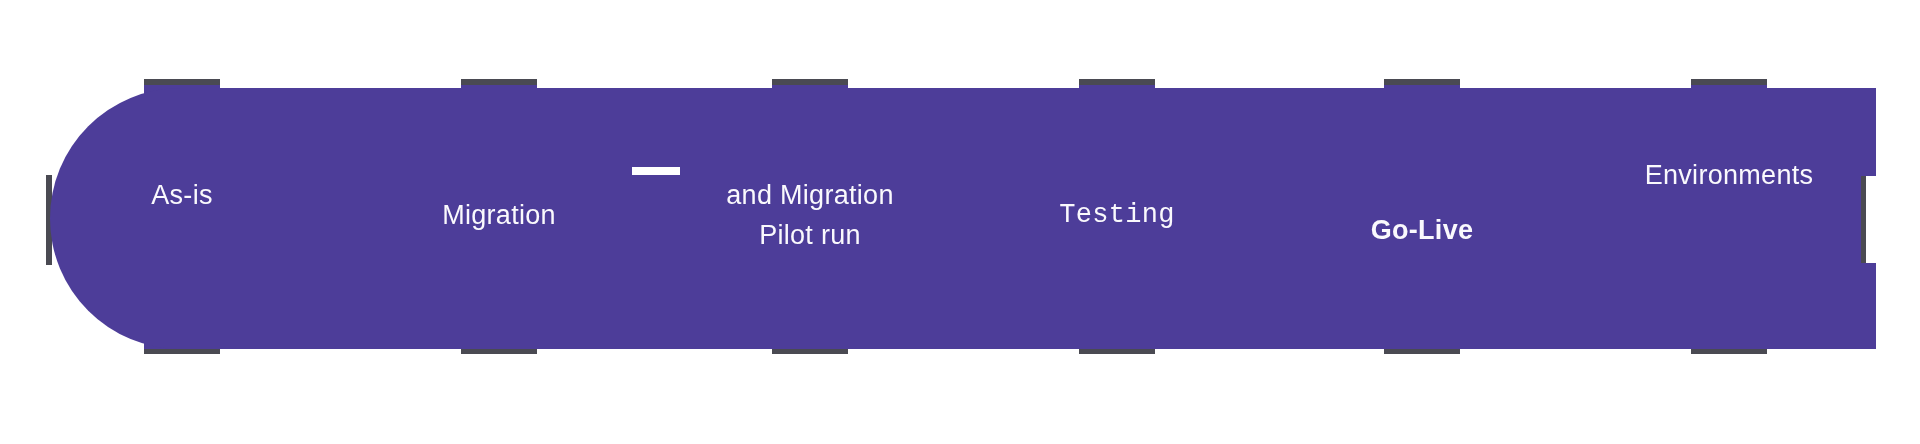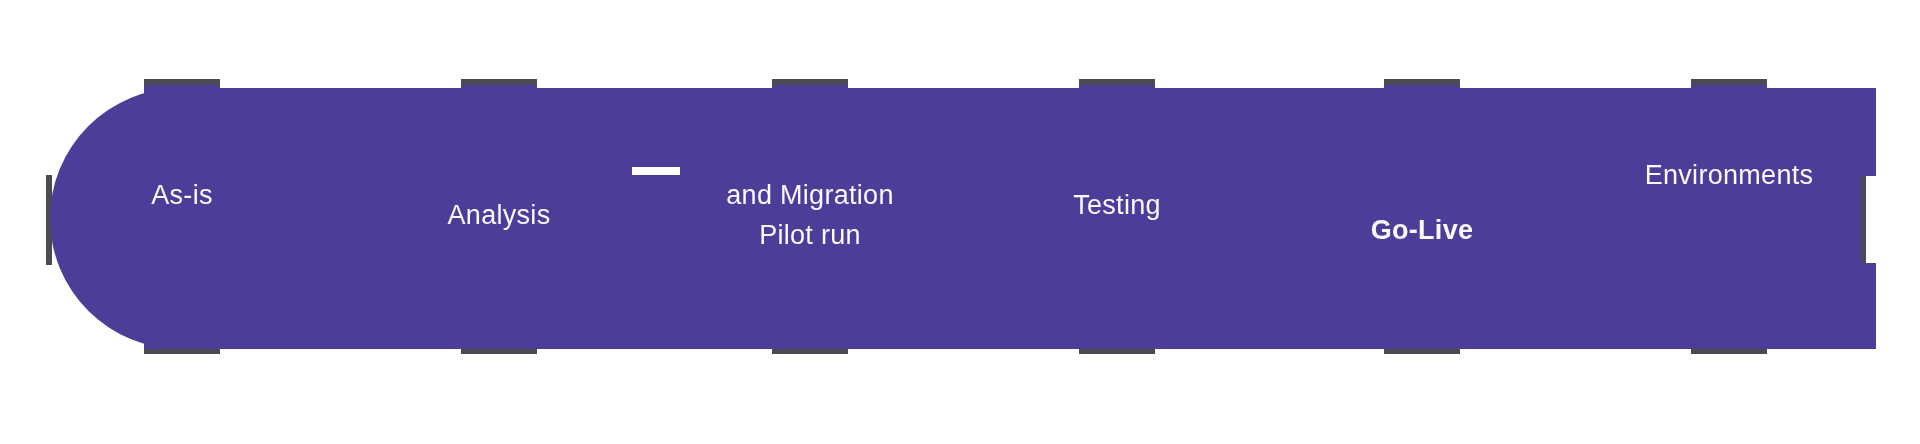--- a/index.html
+++ b/index.html
@@ -68,29 +68,29 @@
 <div id="canvas">
   <div id="left-tick" style="left: 46px; top: 175px; width: 6px; height: 90px; background: rgb(74, 74, 82);"></div>
   <div id="band" style="left: 50px; top: 88px; width: 1870px; height: 261px; background: rgb(77, 61, 153);"></div>
   <div id="stages">
       <div class="stage-tab" style="left: 144px;"></div>
       <div class="stage-label" style="left: 52px; top: 175px;">
         <div class="label-line">As-is</div>
       </div>
       <div class="stage-tab" style="left: 461px;"></div>
       <div class="stage-label" style="left: 369px; top: 195px;">
-        <div class="label-line">Analysis</div>
+        <div class="label-line">Migration</div>
       </div>
       <div class="stage-tab" style="left: 772px;"></div>
       <div class="stage-label" style="left: 680px; top: 175px;">
         <div class="label-line">and Migration</div>
         <div class="label-line">Pilot run</div>
       </div>
       <div class="stage-tab" style="left: 1079px;"></div>
-      <div class="stage-label" style="left: 987px; top: 185px;">
+      <div class="stage-label" style="left: 987px; top: 195px; font-family: Liberation Mono, monospace;">
         <div class="label-line">Testing</div>
       </div>
       <div class="stage-tab" style="left: 1384px;"></div>
       <div class="stage-label" style="left: 1292px; top: 210px; font-weight: bold;">
         <div class="label-line">Go-Live</div>
       </div>
       <div class="stage-tab" style="left: 1691px;"></div>
       <div class="stage-label" style="left: 1599px; top: 155px;">
         <div class="label-line">Environments</div>
       </div>

